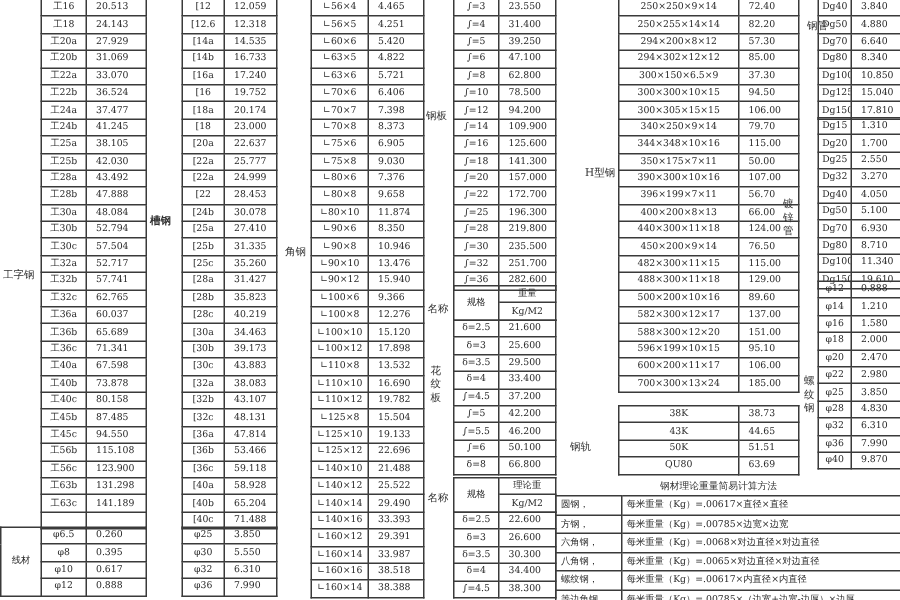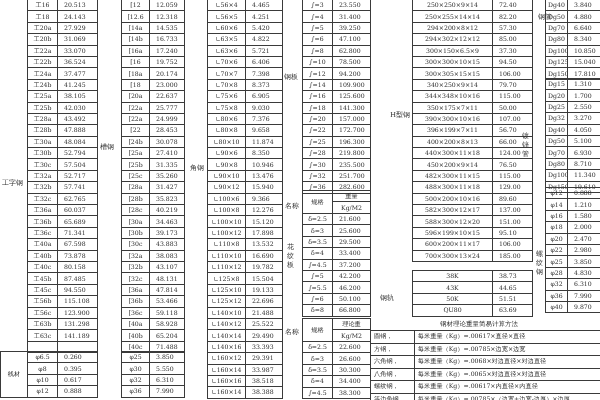--- a/index.html
+++ b/index.html
@@ -174,21 +174,21 @@
           <td class="lbl">φ10</td>
           <td class="num">0.617</td>
         </tr>
         <tr>
           <td class="lbl">φ12</td>
           <td class="num">0.888</td>
         </tr>
       </tbody>
   </table>
 
-  <div class="group" style="left:100px; top:142px;">槽钢</div>
+  <div class="group" style="left:100px; top:142px;font-weight:bold;">槽钢</div>
   <table class="grid" id="t-channel" style="left:121px; top:-1px; width:63px;">
     <colgroup>
         <col style="width:28px">
         <col style="width:35px">
       </colgroup>
     <tbody>
         <tr>
           <td class="lbl">[12</td>
           <td class="num">12.059</td>
         </tr>

